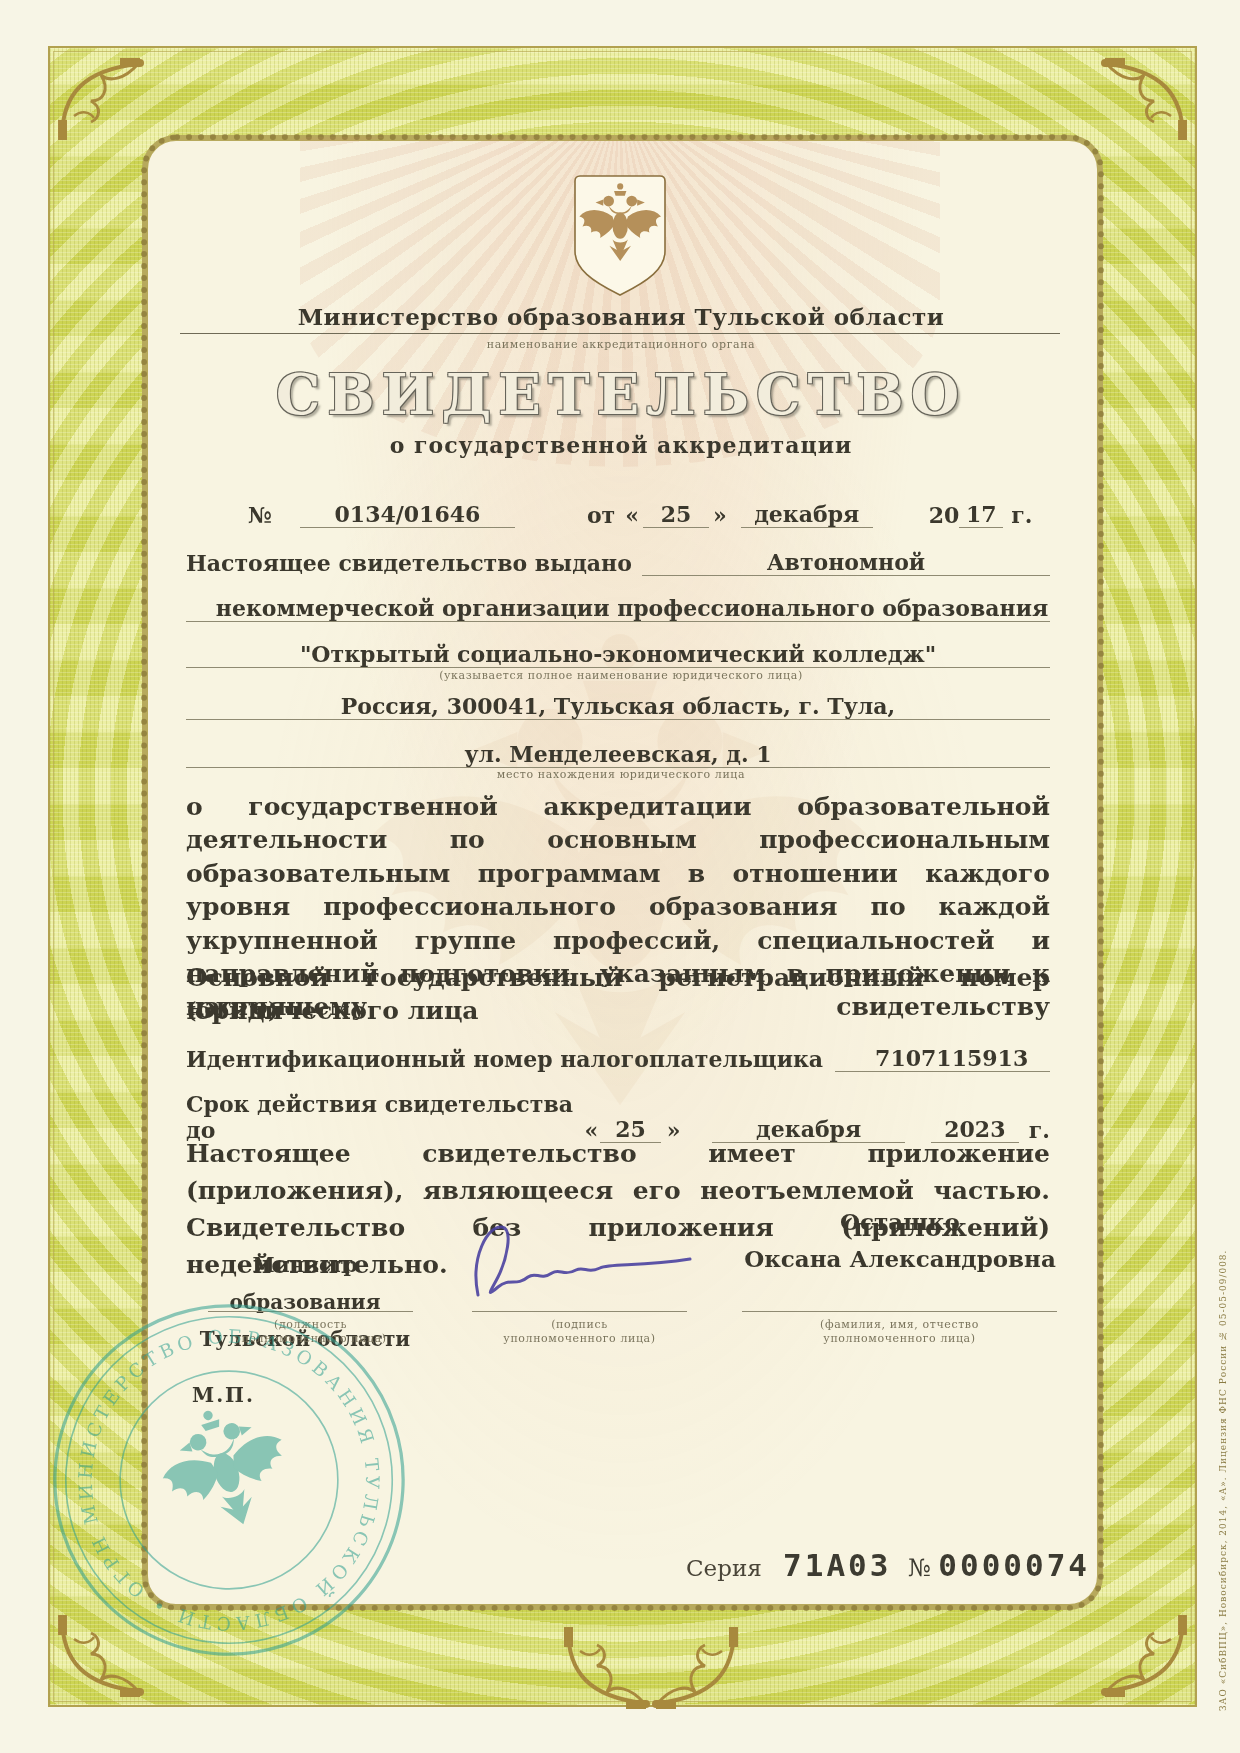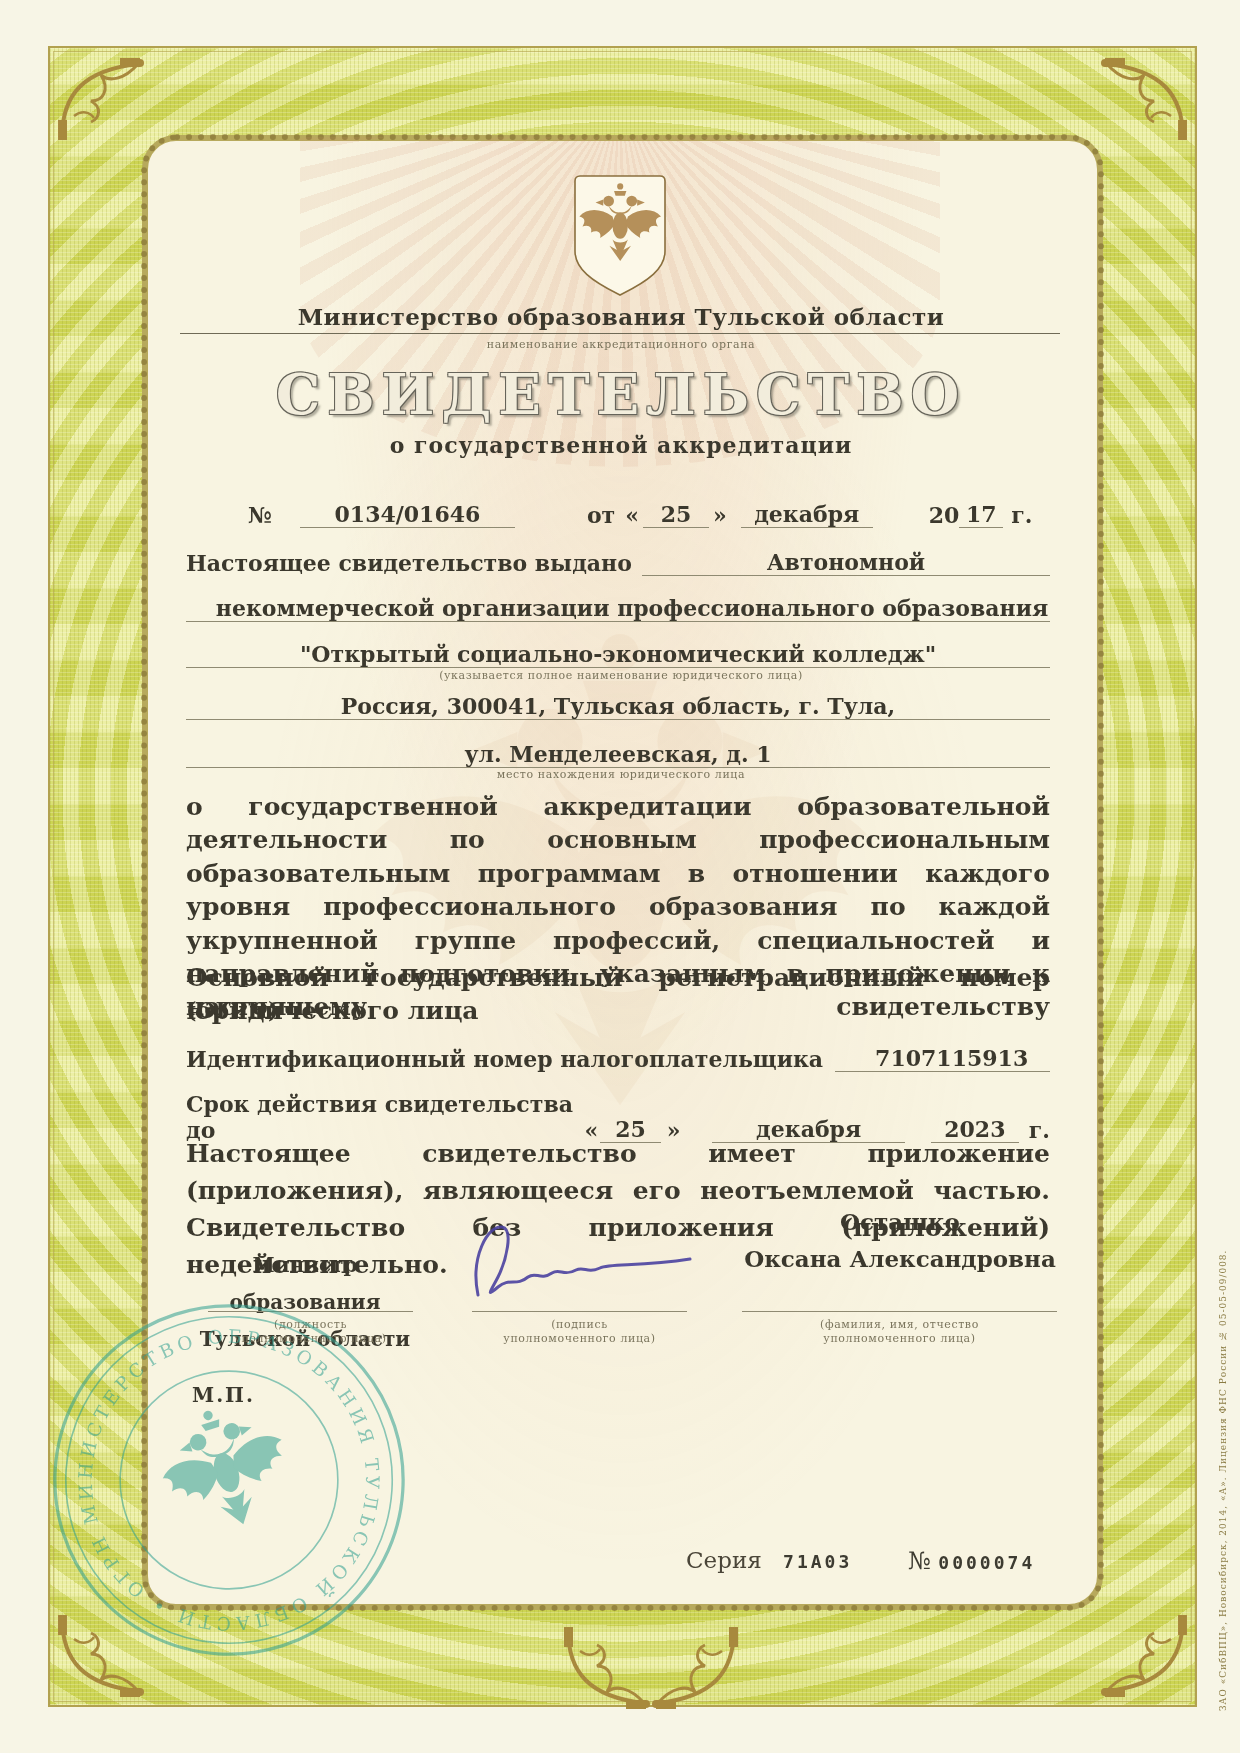--- a/index.html
+++ b/index.html
@@ -54,21 +54,21 @@
   .para{position:absolute;left:36px;right:42px;font-size:25px;font-weight:bold;
         text-align:justify;line-height:33.4px;}
   .para.last-just{text-align-last:justify;}
   .sig-pos{position:absolute;left:30px;top:1112px;width:250px;text-align:center;font-size:20px;font-weight:bold;line-height:37px;}
   .sig-name{position:absolute;left:585px;top:1068px;width:330px;text-align:center;font-size:23px;font-weight:bold;line-height:37px;}
   .sigline{position:absolute;top:1176px;border-bottom:1.3px solid #8f8a72;height:0;}
   .sigcap{position:absolute;top:1183px;text-align:center;line-height:14px;}
   .signature-svg{position:absolute;left:290px;top:1082px;width:280px;height:100px;z-index:6;}
   .mp{position:absolute;left:42px;top:1248px;font-size:20px;font-weight:bold;letter-spacing:2px;}
   .series{position:absolute;left:536px;top:1412px;font-size:23px;color:#4a4538;}
-  .series .val,.docnum .val{font-family:"DejaVu Sans Mono","Liberation Mono",monospace;font-weight:bold;font-size:18px;letter-spacing:3px;color:#3d3b31;}
+  .series .val,.docnum .val{font-family:"DejaVu Sans Mono","Liberation Mono",monospace;font-weight:bold;font-size:31px;letter-spacing:3px;color:#3d3b31;}
   .docnum{position:absolute;left:758px;top:1412px;font-size:24px;color:#3d3b31;}
   .stamp{position:absolute;left:44px;top:1295px;width:370px;height:370px;z-index:7;opacity:.55;color:#2f9f90;transform:rotate(-18deg);}
   .printer{position:absolute;right:12px;bottom:42px;height:640px;z-index:8;
            writing-mode:vertical-rl;transform:rotate(180deg);
            font-size:9px;color:#8b7c45;letter-spacing:1px;font-family:"DejaVu Serif",serif;}
   .q{font-weight:bold;}
 </style>
 </head>
 <body>
 

